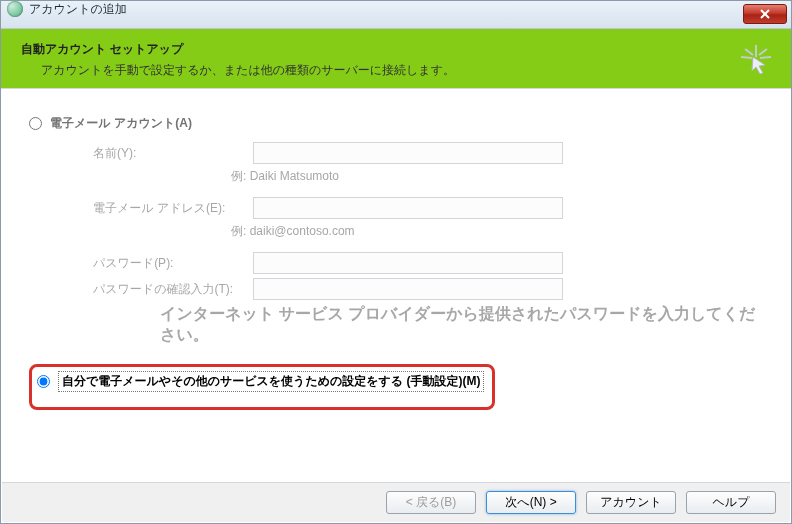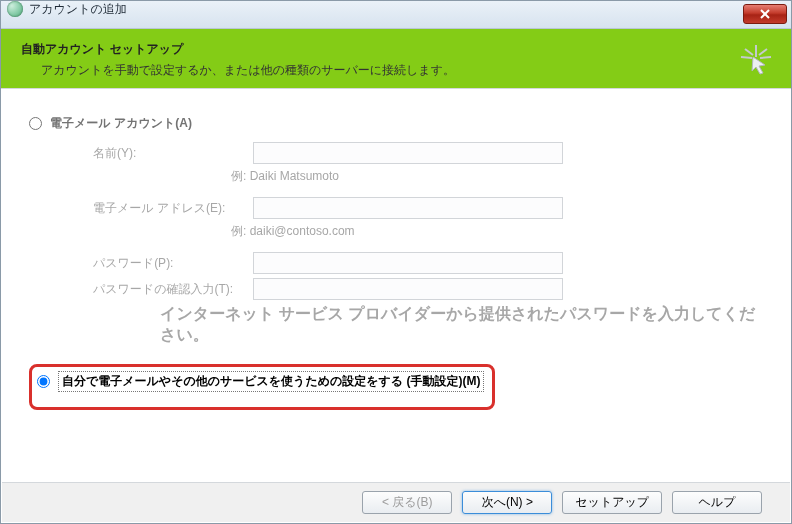--- a/index.html
+++ b/index.html
@@ -135,21 +135,21 @@
   .button-bar {
     position: absolute;
     left: 1px; right: 1px; bottom: 1px;
     height: 40px;
     background: #f0f0f0;
     border-top: 1px solid #d4d8dc;
     display: flex;
     align-items: center;
     justify-content: flex-end;
     gap: 10px;
-    padding-right: 28px;
+    padding-right: 14px;
   }
   .btn {
     height: 23px;
     min-width: 90px;
     padding: 0 12px;
     border: 1px solid #9aa3ac;
     background: linear-gradient(#fdfdfd, #e9edf1);
     border-radius: 3px;
     font-family: inherit;
     font-size: 12px;
@@ -238,17 +238,17 @@
           <label>自分で電子メールやその他のサービスを使うための設定をする (手動設定)(M)</label>
         </span>
       </div>
     </div>
 
   </div>
 
   <div class="button-bar">
     <button class="btn disabled" disabled="">&lt; 戻る(B)</button>
     <button class="btn primary">次へ(N) &gt;</button>
-    <button class="btn">セットアップ</button>
+    <button class="btn">アカウント</button>
     <button class="btn">ヘルプ</button>
   </div>
 
 </div>
 
 </body></html>

